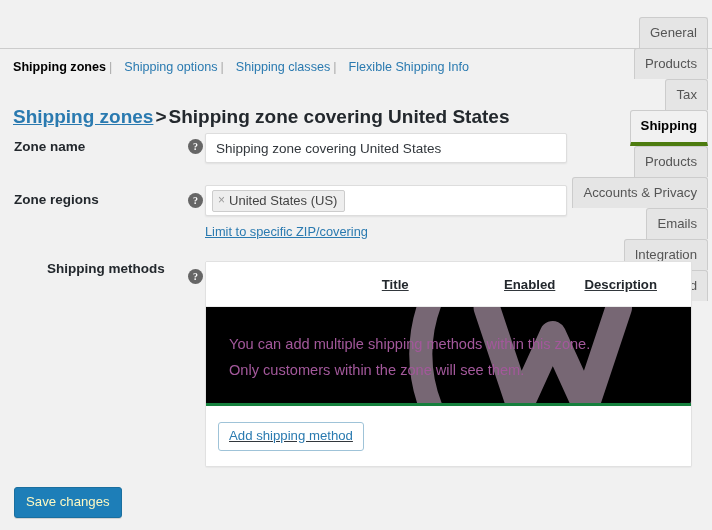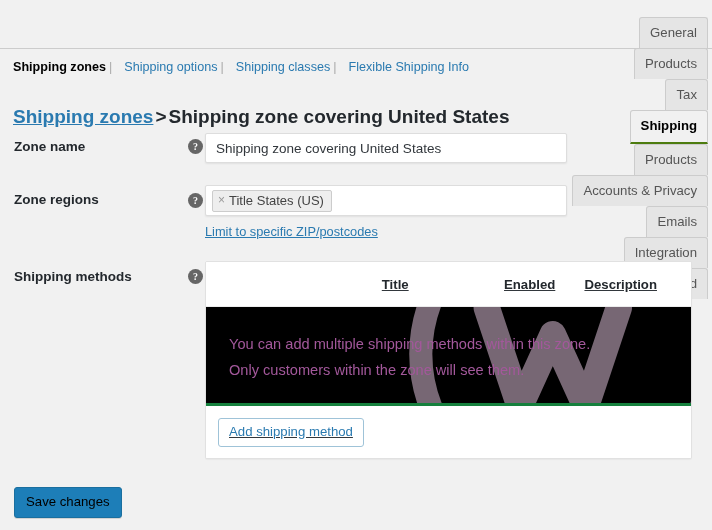--- a/index.html
+++ b/index.html
@@ -43,21 +43,21 @@
     color: #555;
     border-radius: 3px 3px 0 0;
     white-space: nowrap;
     position: relative;
     top: 1px;
   }
   .tab.active {
     background: #f1f1f1;
     color: #000;
     font-weight: bold;
-    border-bottom: 2px solid #4d7c0f;
+    border-bottom: 4px solid #4d7c0f;
     padding-bottom: 8px;
     top: 1px;
   }
 
   
   .subnav {
     position: absolute;
     left: 13px;
     top: 59px;
     font-size: 12.6px;
@@ -227,21 +227,21 @@
   .methods-msg {
     position: absolute;
     left: 23px;
     top: 24px;
     font-size: 14.6px;
     line-height: 26px;
     color: #a3589b;
     white-space: nowrap;
   }
   .methods-foot {
-    height: 52px;
+    height: 60px;
     background: #fff;
     display: flex;
     align-items: center;
     padding-left: 12px;
   }
   .btn-secondary {
     display: inline-block;
     background: #fff;
     border: 1px solid #9fc3d8;
     color: #2a7ab0;
@@ -254,21 +254,21 @@
     white-space: nowrap;
   }
 
   
   .btn-primary {
     position: absolute;
     left: 14px;
     top: 487px;
     background: #1d7eb8;
     border: 1px solid #1a6f9f;
-    color: #000000;
+    color: #fef9c3;
     border-radius: 3px;
     font-size: 13.2px;
     line-height: 16px;
     font-weight: normal;
     padding: 6px 11px 7px 11px;
     font-family: "Liberation Sans", sans-serif;
     cursor: pointer;
     box-shadow: 0 1px 0 rgba(0,0,0,0.12);
     white-space: nowrap;
   }
@@ -299,28 +299,28 @@
   <div class="help-tip" style="left:188px; top:139px;">?</div>
   <input class="text-input" style="left: 205px; top: 133px; width: 362px; height: 30px;" value="Shipping zone covering United States">
 </div>
 
 <div class="form-row">
   <div class="row-label" style="top:192px;">Zone regions</div>
   <div class="help-tip" style="left:188px; top:193px;">?</div>
   <div class="select2-box" style="left:205px; top:185px; width:362px; height:31px;">
     <span class="chip">
       <span class="chip-x">×</span>
-        <span>Title States (US)</span>
+        <span>United States (US)</span>
     </span>
   </div>
-  <a href="#" class="inline-link" style="left:205px; top:224px;">Limit to specific ZIP/postcodes</a>
+  <a href="#" class="inline-link" style="left:205px; top:224px;">Limit to specific ZIP/covering</a>
 </div>
 
 <div class="form-row">
-  <div class="row-label" style="top:269px;">Shipping methods</div>
+  <div class="row-label" style="top:261px;margin-left:33px;">Shipping methods</div>
   <div class="help-tip" style="left:188px; top:269px;">?</div>
 </div>
 
 <div class="methods-table">
   <div class="methods-head">
     <div class="th-sort"></div>
     <div class="th-title">Title</div>
     <div class="th-enabled">Enabled</div>
     <div class="th-desc">Description</div>
   </div>

